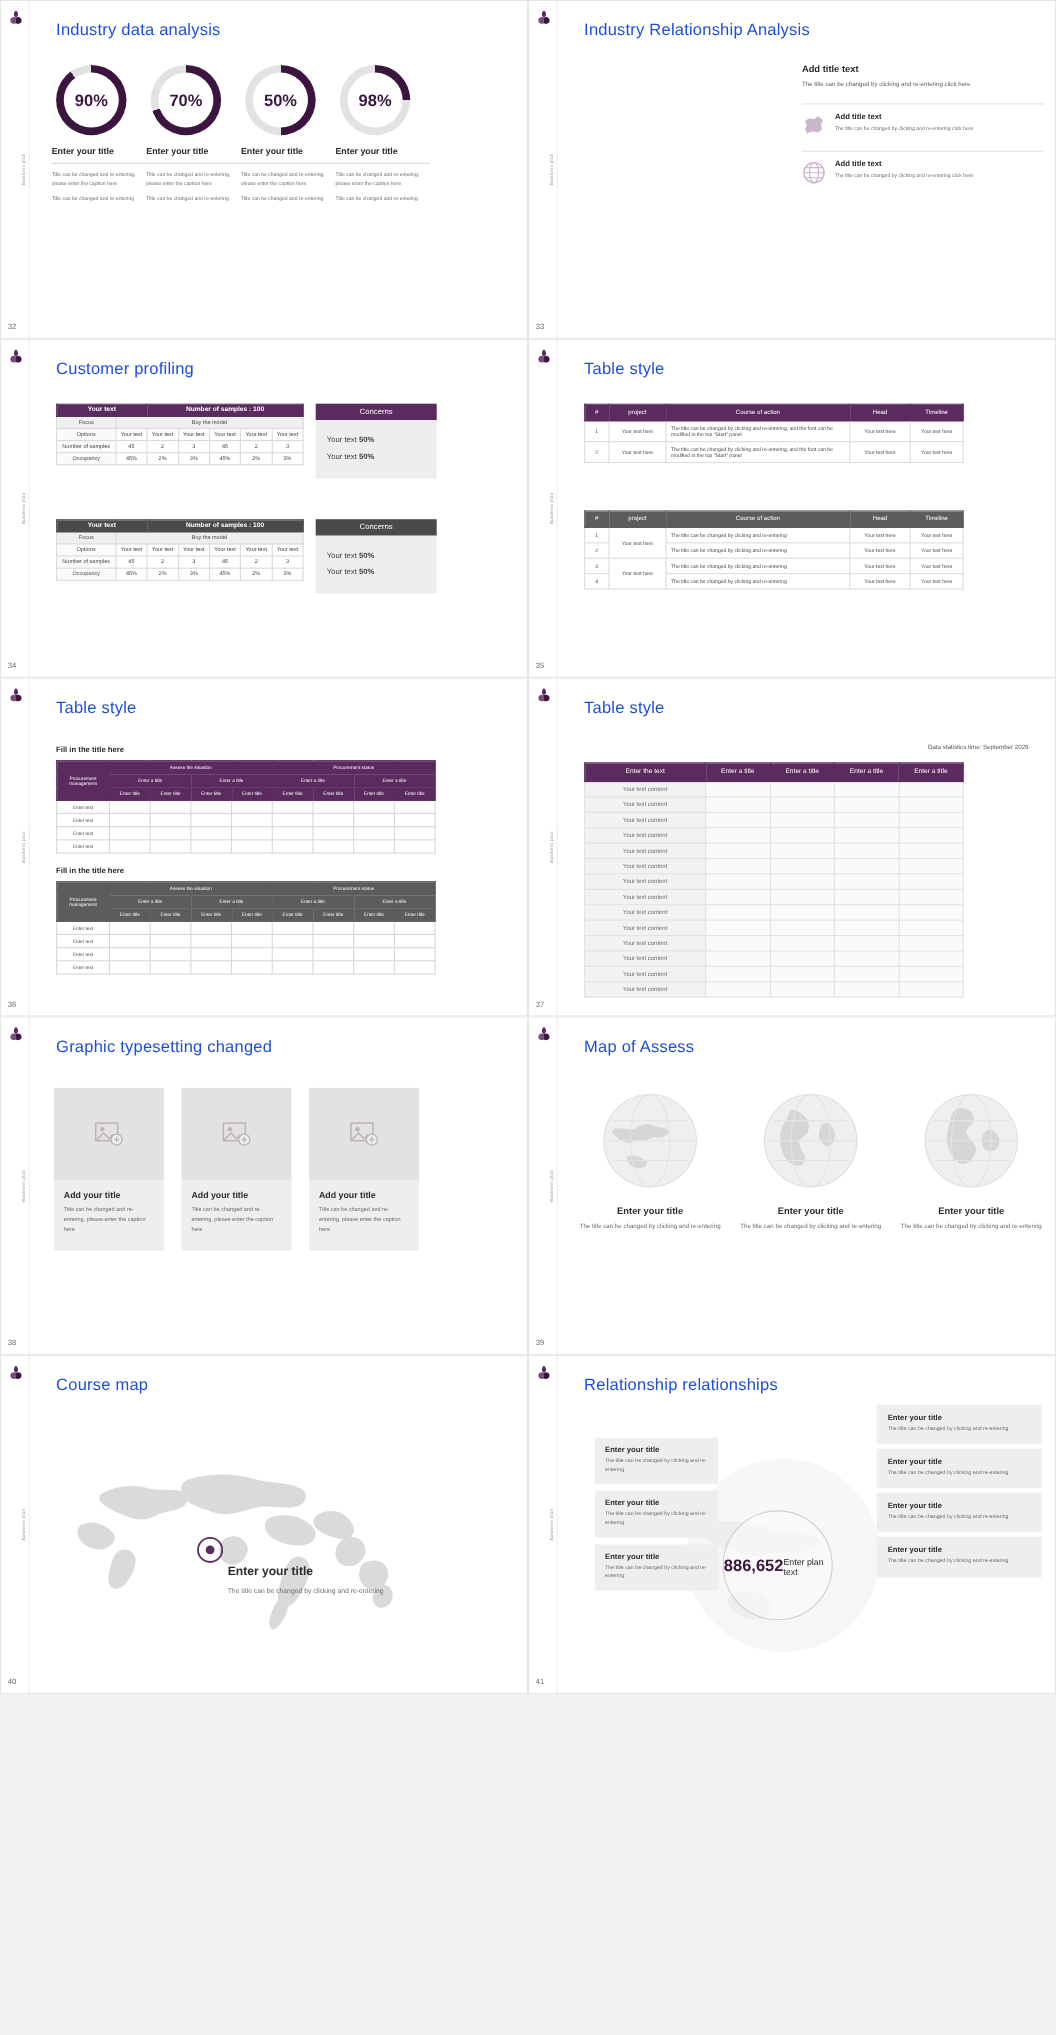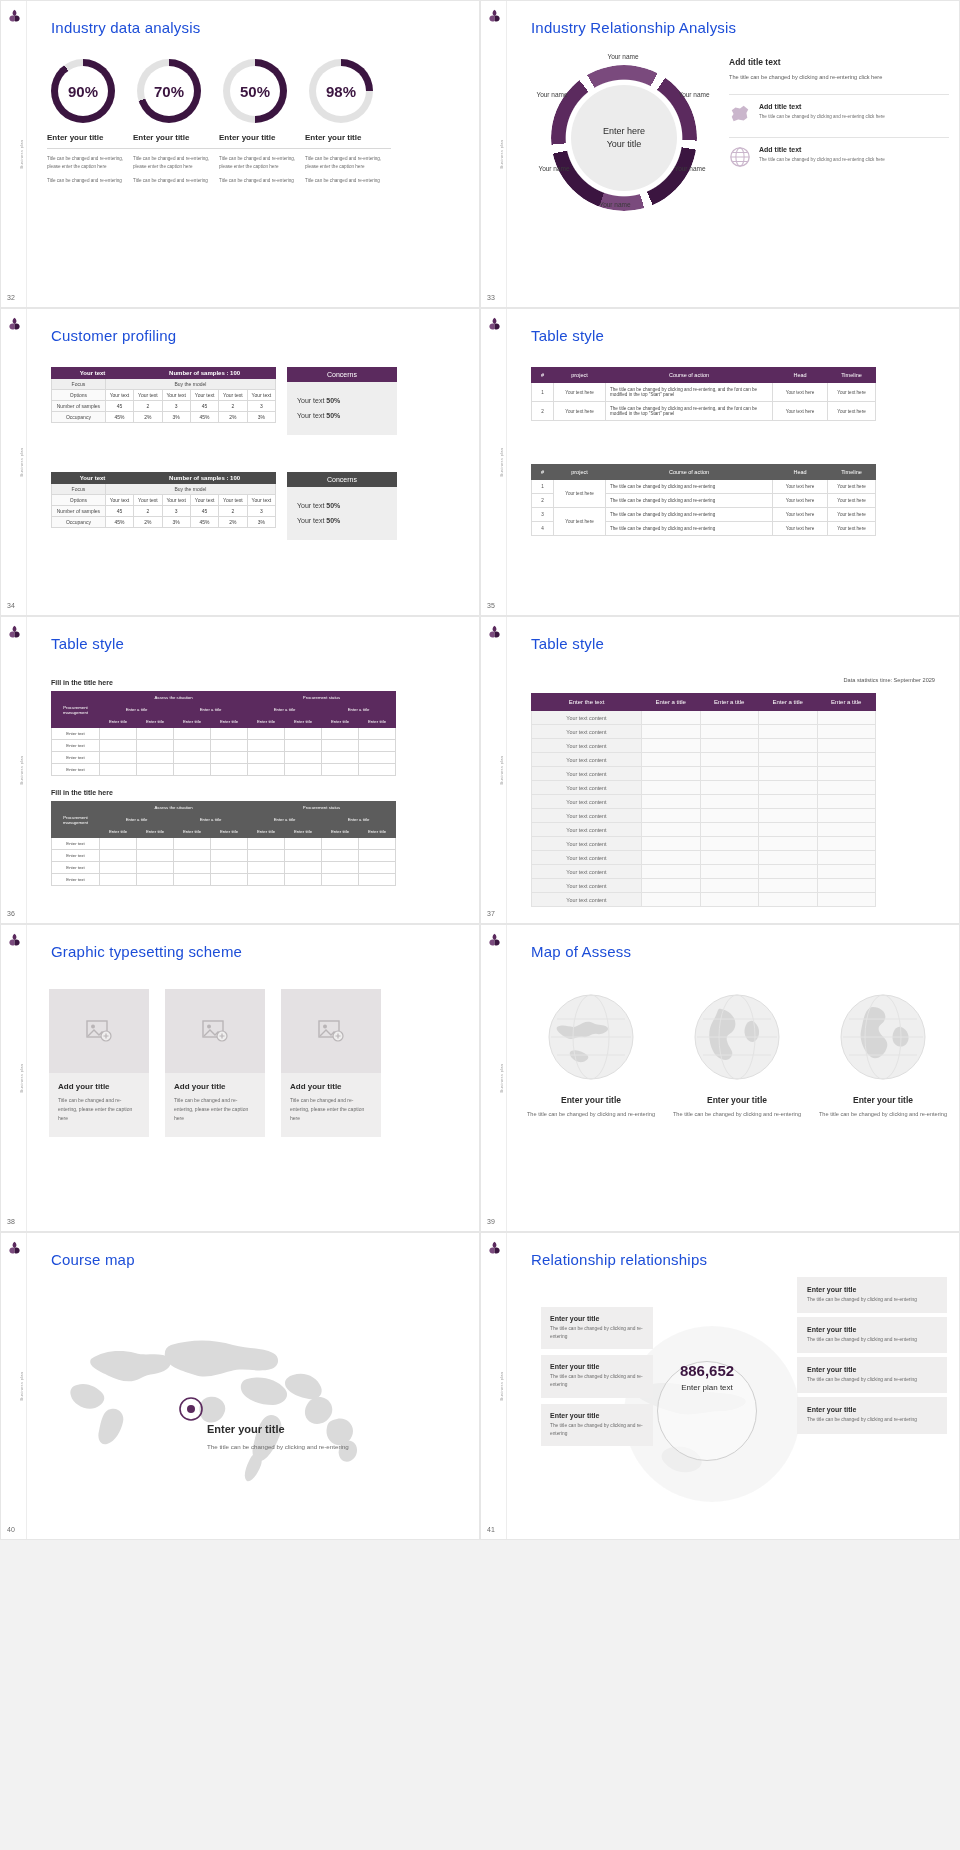--- a/index.html
+++ b/index.html
@@ -190,23 +190,23 @@
   .wm-p { font-size: 6.2px; color: #6c6c6c; line-height: 1.9; margin-top: 6px; }
 
   
   .pr-left { position: absolute; left: 34px; top: 74px; width: 112px; }
   .pr-card { background: #efeeee; padding: 8px 9px; margin-bottom: 6px; }
   .pr-h { font-size: 7px; font-weight: bold; color: #2b2b2b; }
   .pr-p { font-size: 4.8px; color: #6c6c6c; line-height: 1.7; margin-top: 3px; }
   .pr-right { position: absolute; right: 12px; top: 44px; width: 150px; }
   .pr-rcard { background: #efeeee; padding: 9px 10px; margin-bottom: 4px; }
   .pr-circle {
-    position: absolute; left: 150px; top: 128px; width: 100px; height: 100px;
+    position: absolute; left: 150px; top: 140px; width: 100px; height: 100px;
     border-radius: 50%; border: 1px solid #cfcfcf; background: rgba(255,255,255,.4);
-    display: flex; flex-direction: column; align-items: center; justify-content: flex-start;
+    display: flex; align-items: center; justify-content: space-between;
   }
   .pr-num { font-size: 15px; font-weight: bold; color: #3b1540; }
   .pr-sub { font-size: 8px; color: #2b2b2b; margin-top: 4px; }
 </style>
 </head>
 <body>
 
 <div class="deck">
 
   <div class="slide">
@@ -273,35 +273,20 @@
         <path d="M10 1 C6 4 6 9 10 11 C14 9 14 4 10 1Z" fill="#5b2a5e"></path>
         <path d="M10 11 C6 9 2 11 2 15 C2 19 6 21 10 19Z" fill="#7a4a7d"></path>
         <path d="M10 11 C14 9 18 11 18 15 C18 19 14 21 10 19Z" fill="#3b1540"></path>
       </svg>
       <div class="rail-text">Business plan</div>
       <div class="pagenum">33</div>
     </div>
     <div class="body">
       <h1 class="title">Industry Relationship Analysis</h1>
 
-      <div class="circ-wrap">
-        <div class="circ-ring" style="background: conic-gradient(from 200deg, #3b1540 0 16%, #fff 16% 18%, #5b2a5e 18% 34%, #fff 34% 36%, #7a4a7d 36% 52%, #fff 52% 54%, #5b2a5e 54% 70%, #fff 70% 72%, #3b1540 72% 88%, #fff 88% 90%, #7a4a7d 90% 100%);
-                    -webkit-mask: radial-gradient(circle, transparent 56%, #000 57%);
-                    mask: radial-gradient(circle, transparent 56%, #000 57%);"></div>
-        <div class="circ-center">
-          <span>Enter here</span>
-          <span>Your title</span>
-        </div>
-        <div class="node" style="left:70px; top:0px; width:52px;">Your name</div>
-        <div class="node" style="left:144px; top:38px; width:46px;">Your name</div>
-        <div class="node" style="left:140px; top:112px; width:46px;">Your name</div>
-        <div class="node" style="left:62px; top:148px; width:52px;">Your name</div>
-        <div class="node" style="left:4px; top:112px; width:46px;">Your name</div>
-        <div class="node" style="left:2px; top:38px; width:46px;">Your name</div>
-      </div>
 
       <div class="rel-right">
         <div class="rel-h">Add title text</div>
         <div class="rel-p">The title can be changed by clicking and re-entering click here</div>
 
         <div class="rel-item">
           <svg class="rel-ico" viewBox="0 0 24 24">
             <path fill="#8c5f8f" d="M3 8l4-3 5 1 4-3 5 4-2 4 1 5-4 3-6-1-5 2-2-5 2-3z"></path>
           </svg>
           <div>
@@ -816,21 +801,21 @@
     <div class="rail">
       <svg class="rail-logo" viewBox="0 0 20 22">
         <path d="M10 1 C6 4 6 9 10 11 C14 9 14 4 10 1Z" fill="#5b2a5e"></path>
         <path d="M10 11 C6 9 2 11 2 15 C2 19 6 21 10 19Z" fill="#7a4a7d"></path>
         <path d="M10 11 C14 9 18 11 18 15 C18 19 14 21 10 19Z" fill="#3b1540"></path>
       </svg>
       <div class="rail-text">Business plan</div>
       <div class="pagenum">38</div>
     </div>
     <div class="body">
-      <h1 class="title">Graphic typesetting scheme</h1>
+      <h1 class="title">Graphic typesetting changed</h1>
       <div class="gt-row">
 
         <div class="gt-card">
           <div class="gt-img">
             <svg width="26" height="22" viewBox="0 0 26 22">
               <rect x="1" y="1" width="20" height="16" fill="none" stroke="#b9b5b7" stroke-width="1.4"></rect>
               <circle cx="7" cy="6.5" r="2" fill="#b9b5b7"></circle>
               <path d="M2 16l6-6 5 5 3-3 5 5" fill="none" stroke="#b9b5b7" stroke-width="1.4"></path>
               <circle cx="20" cy="16" r="5" fill="#efeeee" stroke="#b9b5b7" stroke-width="1.2"></circle>
               <path d="M20 13.5v5M17.5 16h5" stroke="#b9b5b7" stroke-width="1.2"></path>

